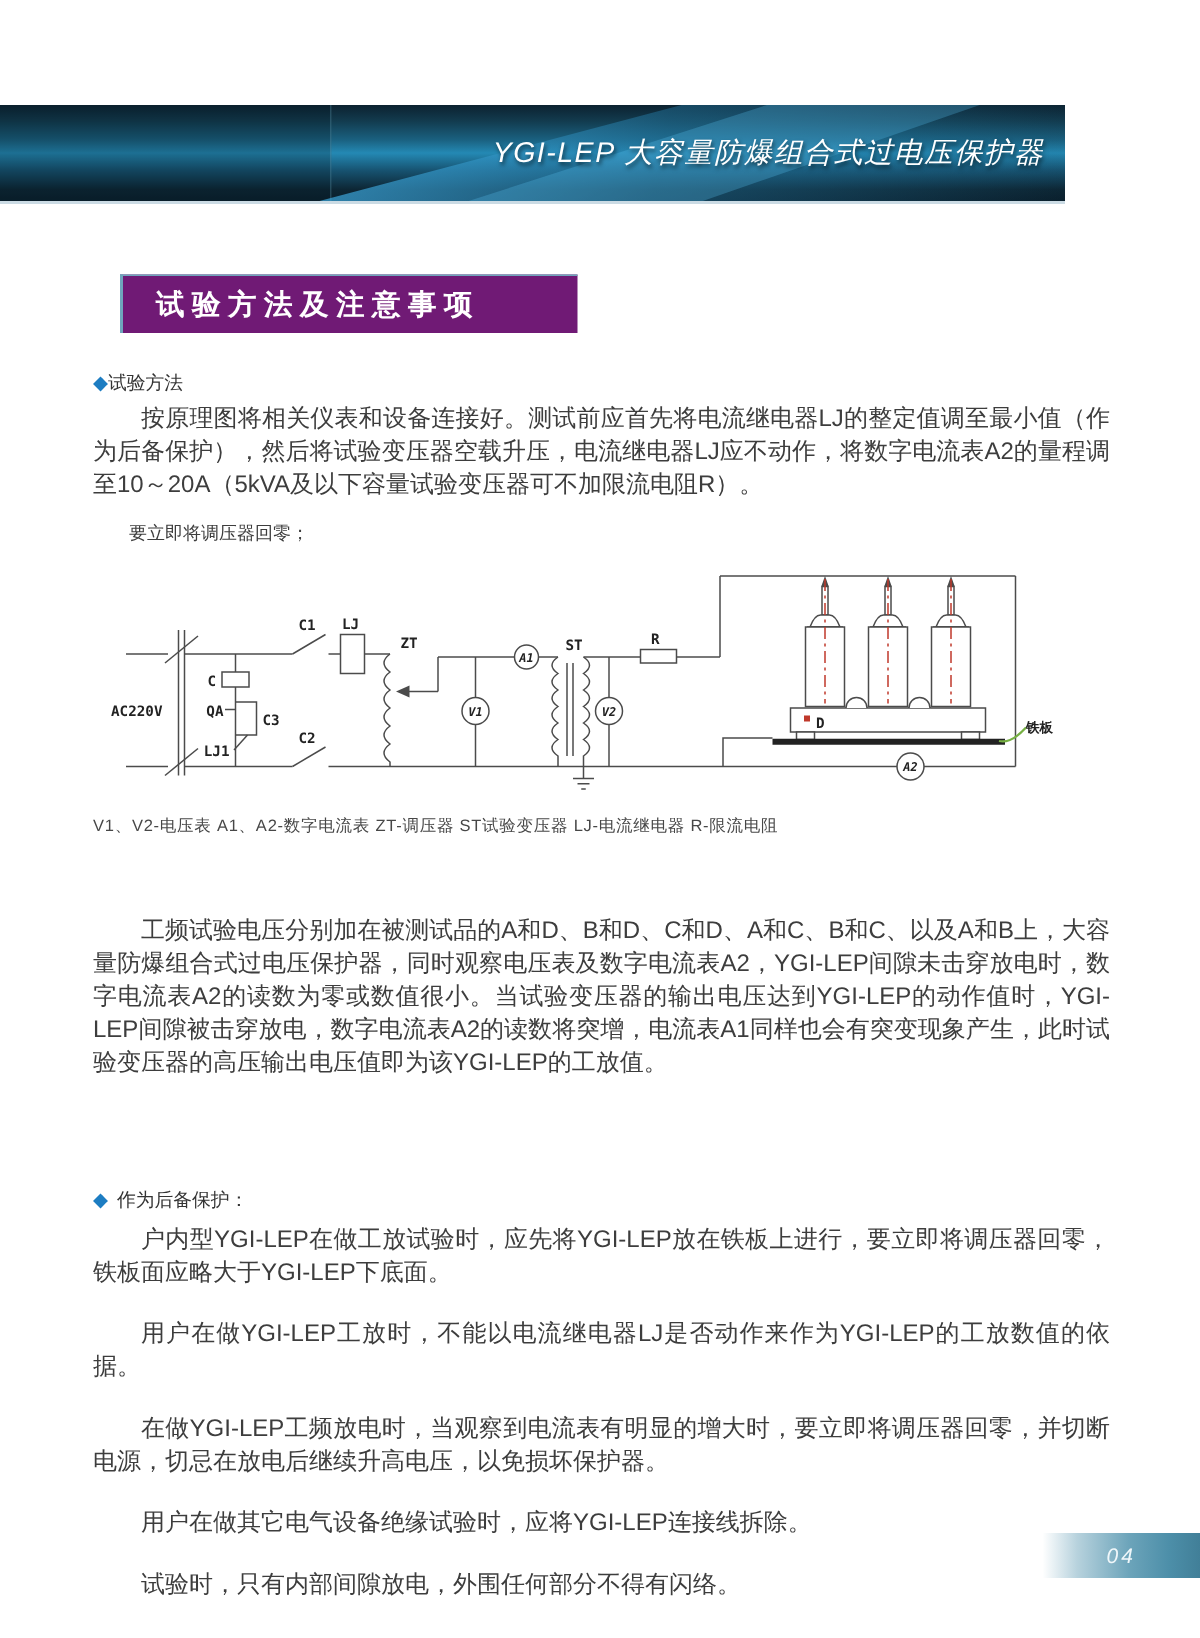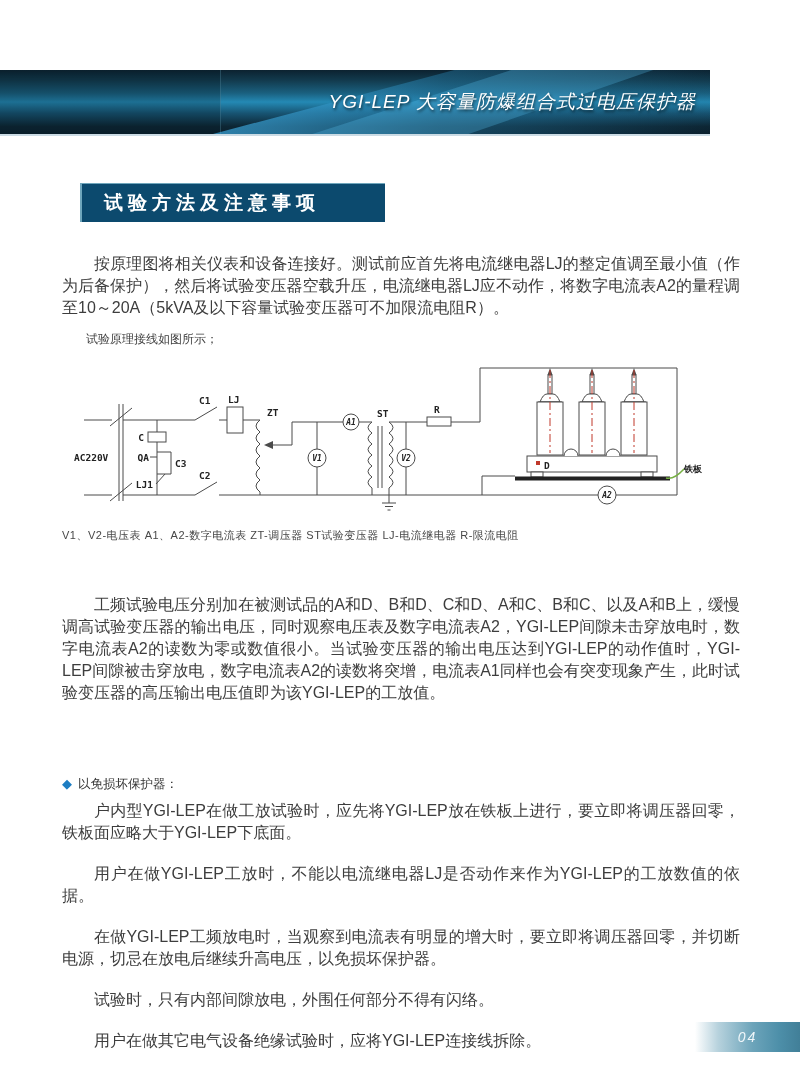--- a/index.html
+++ b/index.html
@@ -25,21 +25,21 @@
     background:rgba(90,195,240,.28);
   }
   .banner-title{
     position:absolute;right:14px;top:50%;transform:translateY(-50%);
     font-style:italic;font-weight:normal;font-size:19px;letter-spacing:1px;color:#ffffff;
     white-space:nowrap;text-shadow:1px 2px 3px rgba(0,0,0,.65);
   }
   
   .section-box{
     position:absolute;left:80px;top:183px;width:305px;height:39px;box-sizing:border-box;
-    background:#0c4a6e;border-left:2px solid #6fa6bc;border-top:1px solid #6fa6bc;
+    background:#701a75;border-left:2px solid #6fa6bc;border-top:1px solid #6fa6bc;
     display:flex;align-items:center;padding-left:22px;
   }
   .section-box .t{
     font-family:"Liberation Serif","DejaVu Serif",serif;font-weight:bold;
     font-size:19px;letter-spacing:5px;color:#ffffff;
   }
   
   .content{position:absolute;left:62px;top:247px;width:678px;}
   .sub-heading{font-size:12.5px;line-height:16px;color:#333;}
   .sub-heading .diamond{color:#1d7dc2;font-size:13px;}
@@ -79,24 +79,27 @@
   <div class="swoosh2"></div>
   <div class="banner-title">YGI-LEP 大容量防爆组合式过电压保护器</div>
 </div>
 
 <div class="section-box">
   <span class="t">试验方法及注意事项</span>
 </div>
 
 <div class="content">
 
+  <div class="sub-heading">
+    <span class="diamond">◆</span><span>试验方法</span>
+  </div>
 
   <p class="para p1">按原理图将相关仪表和设备连接好。测试前应首先将电流继电器LJ的整定值调至最小值（作为后备保护），然后将试验变压器空载升压，电流继电器LJ应不动作，将数字电流表A2的量程调至10～20A（5kVA及以下容量试验变压器可不加限流电阻R）。</p>
 
-  <div class="lead-in">试验原理接线如图所示；</div>
+  <div class="lead-in">要立即将调压器回零；</div>
 
   <div class="diagram-wrap">
   <svg viewBox="0 0 640 152" width="640" height="152">
     <g>
       <path class="w" d="M12,60 H40"></path>
           <path class="w" d="M12,135 H40"></path>
       <path class="w" d="M38,66 L60,48"></path>
           <path class="w" d="M38,141 L60,123"></path>
       <path class="w" d="M47,44 V141"></path>
           <path class="w" d="M51,44 V141"></path>
@@ -222,28 +225,28 @@
       <text x="305" y="57">ST</text>
       <text x="362" y="53">R</text>
       <text x="472" y="109">D</text>
       <text x="612" y="112" class="cjk">铁板</text>
     </g>
   </svg>
   </div>
 
   <div class="caption">V1、V2-电压表 A1、A2-数字电流表 ZT-调压器 ST试验变压器 LJ-电流继电器 R-限流电阻</div>
 
-  <p class="para p2">工频试验电压分别加在被测试品的A和D、B和D、C和D、A和C、B和C、以及A和B上，缓慢调高试验变压器的输出电压，同时观察电压表及数字电流表A2，YGI-LEP间隙未击穿放电时，数字电流表A2的读数为零或数值很小。当试验变压器的输出电压达到YGI-LEP的动作值时，YGI-LEP间隙被击穿放电，数字电流表A2的读数将突增，电流表A1同样也会有突变现象产生，此时试验变压器的高压输出电压值即为该YGI-LEP的工放值。</p>
+  <p class="para p2">工频试验电压分别加在被测试品的A和D、B和D、C和D、A和C、B和C、以及A和B上，大容量防爆组合式过电压保护器，同时观察电压表及数字电流表A2，YGI-LEP间隙未击穿放电时，数字电流表A2的读数为零或数值很小。当试验变压器的输出电压达到YGI-LEP的动作值时，YGI-LEP间隙被击穿放电，数字电流表A2的读数将突增，电流表A1同样也会有突变现象产生，此时试验变压器的高压输出电压值即为该YGI-LEP的工放值。</p>
 
   <div class="sub-heading notes-heading">
-    <span class="diamond">◆</span><span>以免损坏保护器：</span>
+    <span class="diamond">◆</span><span>作为后备保护：</span>
   </div>
 
   <p class="para note first">户内型YGI-LEP在做工放试验时，应先将YGI-LEP放在铁板上进行，要立即将调压器回零，铁板面应略大于YGI-LEP下底面。</p>
   <p class="para note">用户在做YGI-LEP工放时，不能以电流继电器LJ是否动作来作为YGI-LEP的工放数值的依据。</p>
   <p class="para note">在做YGI-LEP工频放电时，当观察到电流表有明显的增大时，要立即将调压器回零，并切断电源，切忌在放电后继续升高电压，以免损坏保护器。</p>
+  <p class="para note">用户在做其它电气设备绝缘试验时，应将YGI-LEP连接线拆除。</p>
   <p class="para note">试验时，只有内部间隙放电，外围任何部分不得有闪络。</p>
-  <p class="para note">用户在做其它电气设备绝缘试验时，应将YGI-LEP连接线拆除。</p>
 </div>
 
 <div class="page-strip">
   <span class="num">04</span>
 </div>
 
 </body></html>

